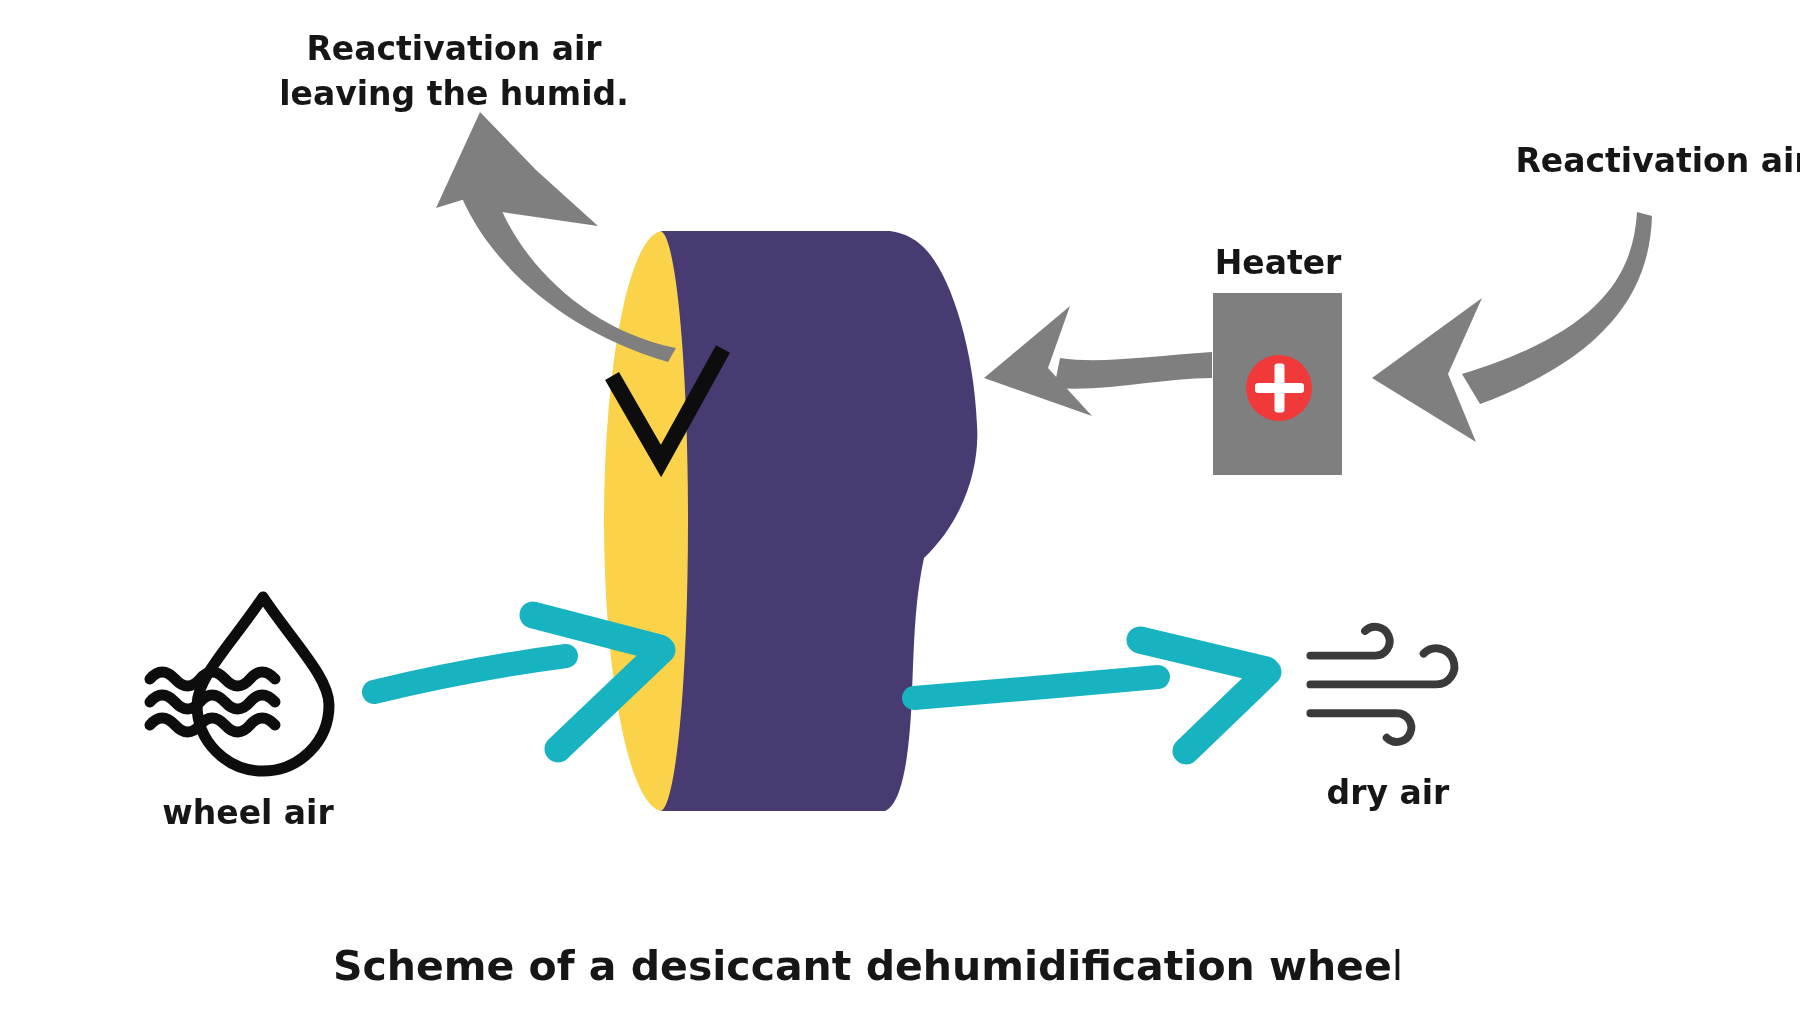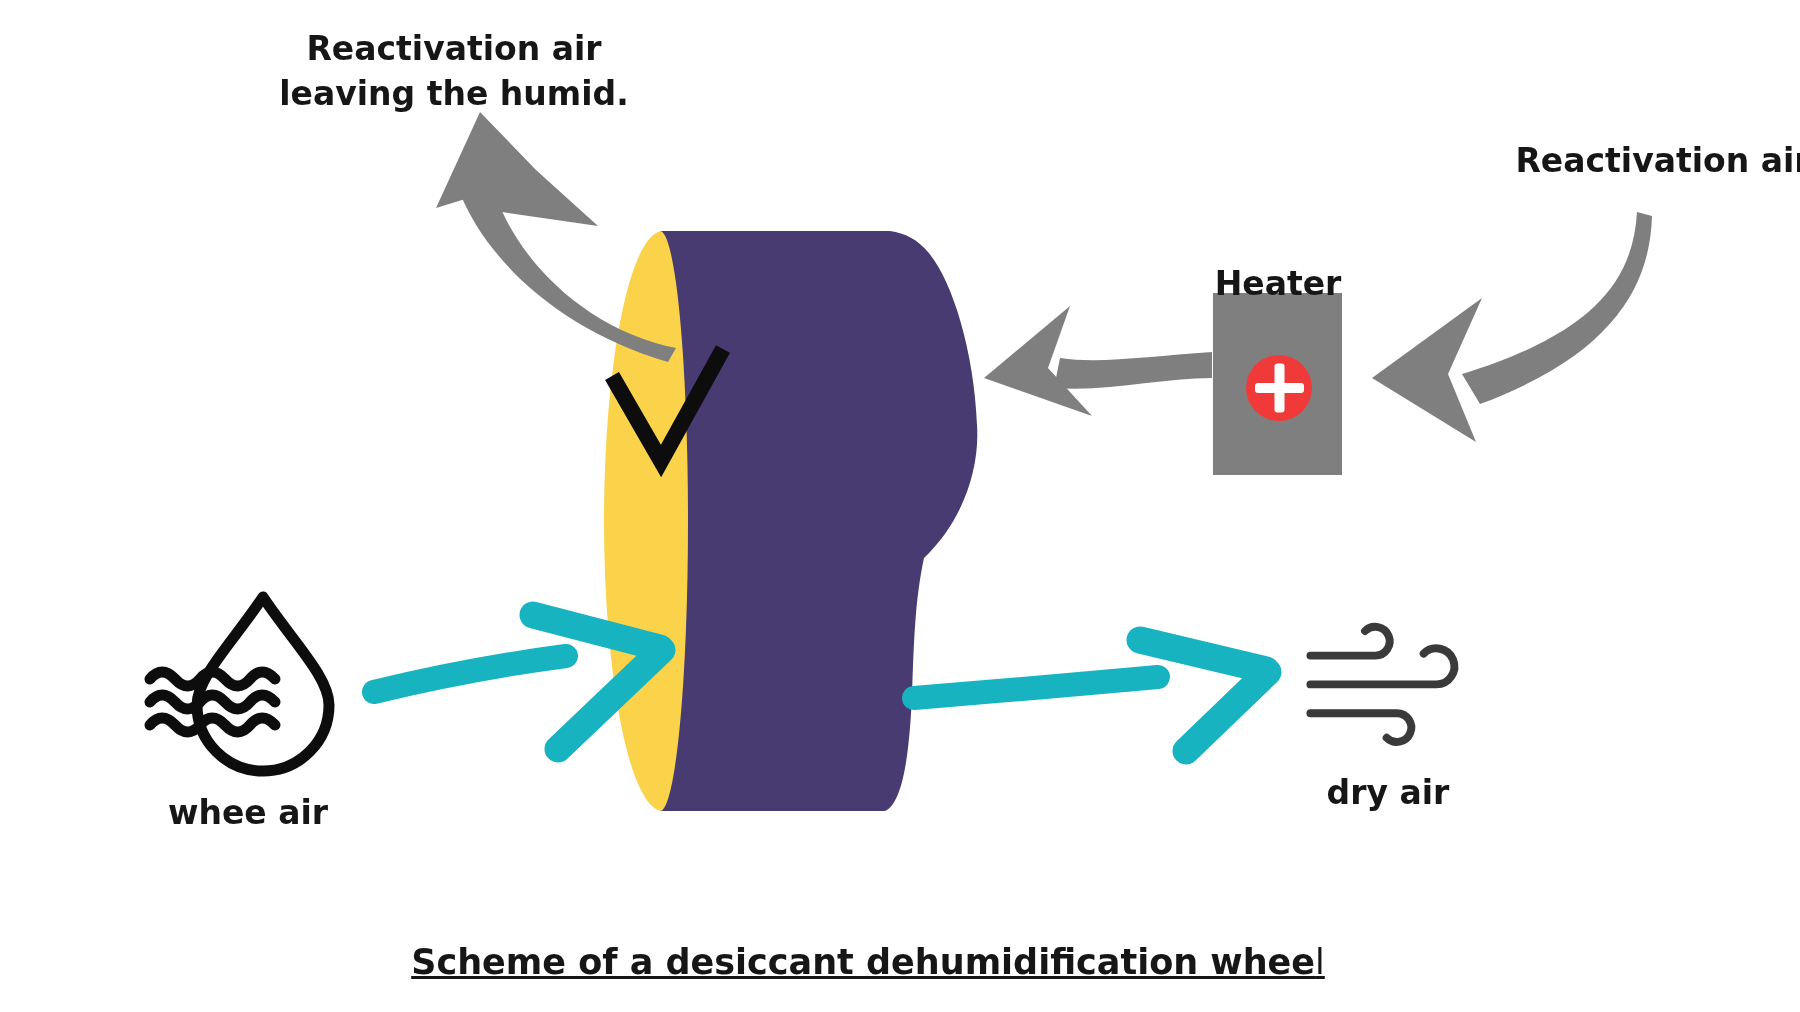--- a/index.html
+++ b/index.html
@@ -12,21 +12,21 @@
   .fill-yellow { fill:var(--yellow); }
   .fill-gray   { fill:var(--gray); }
   .fill-red    { fill:var(--red); }
   .fill-white  { fill:var(--white); }
   .stroke-teal { stroke:var(--teal); fill:none; }
   .stroke-ink  { stroke:var(--ink_black); fill:none; }
   .stroke-dark { stroke:var(--icon_dark); fill:none; }
   .label { position:absolute; transform:translateX(-50%); text-align:center; white-space:nowrap;
            font-size:33px; font-weight:600; color:var(--text); line-height:45px; }
   .title { position:absolute; transform:translateX(-50%); white-space:nowrap;
-           font-size:35px; font-weight:700; color:var(--text);text-decoration:underline; }
+           font-size:41px; font-weight:700; color:var(--text); }
   .title-tail { font-weight:400; }
 </style>
 </head>
 <body>
 
 <div id="stage">
 
   <svg id="art" width="1800" height="1012" viewBox="0 0 1800 1012">
 
     <g>
@@ -90,23 +90,23 @@
     </g>
   </svg>
 
   <div class="label" style="left:454px; top:26px;">
     <div>Reactivation air</div>
     <div>leaving the humid.</div>
   </div>
 
   <div class="label" style="left:1663px; top:138px;">Reactivation air</div>
 
-  <div class="label" style="left:1278px; top:240px;margin-top:21px;">Heater</div>
+  <div class="label" style="left:1278px; top:240px;">Heater</div>
 
-  <div class="label" style="left:248px; top:790px;">whee air</div>
+  <div class="label" style="left:248px; top:790px;">wheel air</div>
 
   <div class="label" style="left:1388px; top:746px;margin-top:24px;">dry air</div>
 
   <div class="title" style="left:868px; top:942px;">
     <span>Scheme of a desiccant dehumidification whee</span><span class="title-tail">l</span>
   </div>
 
 </div>
 
 </body></html>

